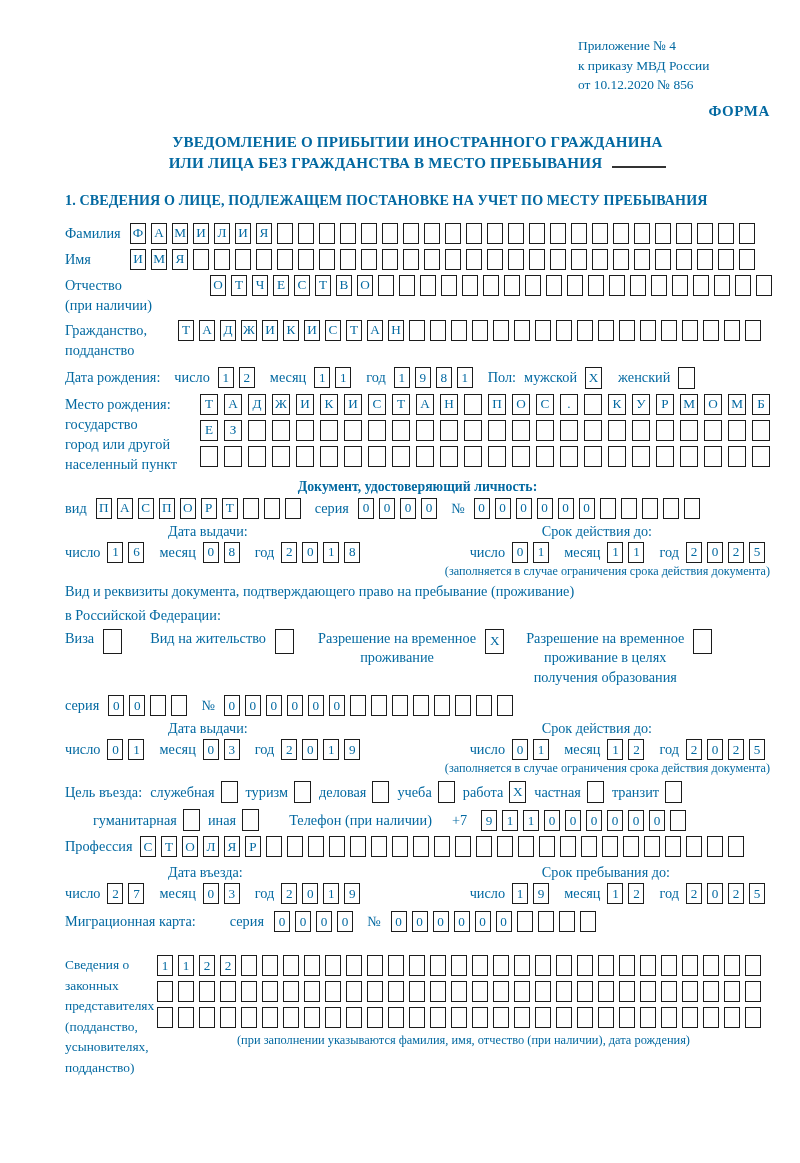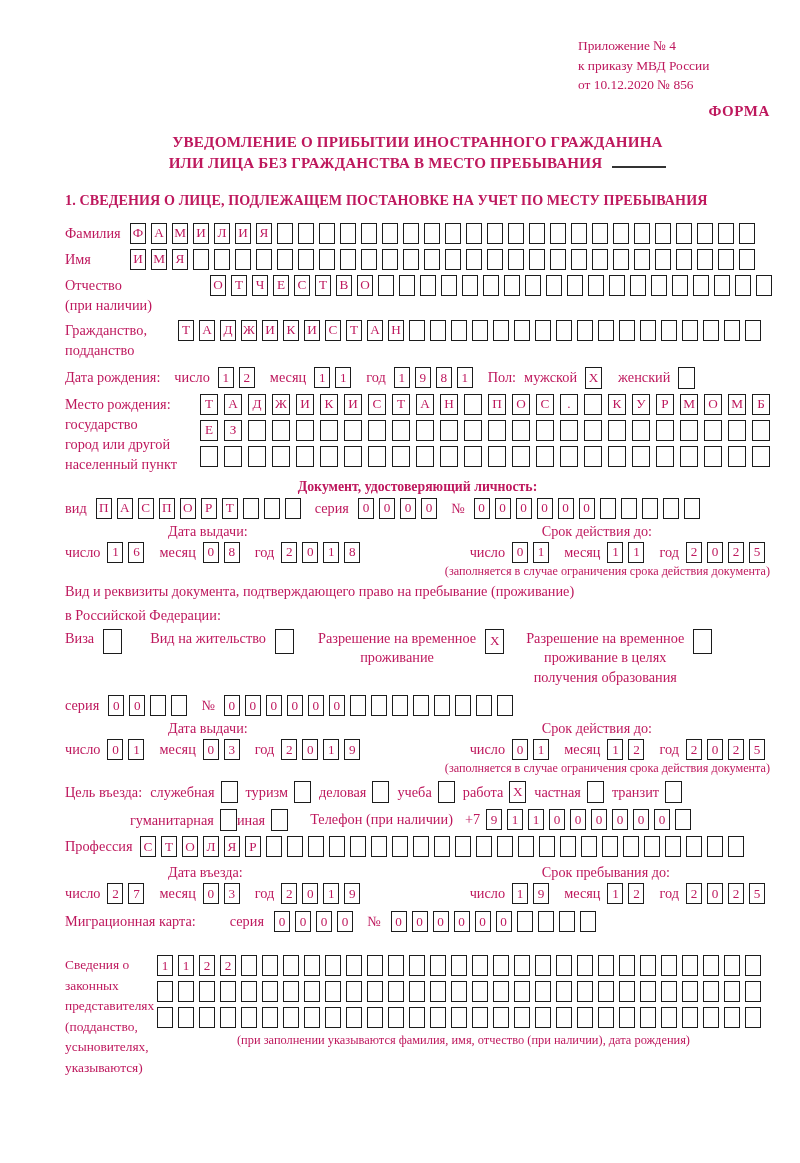--- a/index.html
+++ b/index.html
@@ -1,18 +1,18 @@
 <!DOCTYPE html>
 <html><head>
 <meta charset="utf-8">
 <style>
   *{box-sizing:border-box;}
   html,body{margin:0;padding:0;background:#9a9a9a;}
   .page{
-    width:800px;height:1163px;margin:0 auto;background:#ffffff;color:#be185d;
+    width:800px;height:1163px;margin:0 auto;background:#ffffff;color:#0369a1;
     font-family:"Liberation Serif","DejaVu Serif",serif;
     padding:36px 30px 10px 65px;overflow:hidden;position:relative;font-size:14.3px;
   }
   
   .hdr{margin-left:auto;width:192px;font-size:13.4px;line-height:19.5px;}
   .hdr .ed{margin-top:3px;}
   .forma{text-align:right;font-weight:bold;font-size:15px;letter-spacing:.6px;margin-top:8px;}
   .title{text-align:center;font-weight:bold;font-size:15.1px;line-height:21px;margin-top:12px;letter-spacing:.2px;}
   .blank{display:inline-block;width:54px;height:13px;border-bottom:2.2px solid #333;margin-left:10px;}
   .sec{font-weight:bold;font-size:14.1px;margin-top:18px;letter-spacing:.1px;}
@@ -56,21 +56,21 @@
   .d-note{text-align:right;font-size:12.2px;margin-top:1px;}
   
   .intro{line-height:24px;}
   .permit{margin-top:2px;}
   .popt{display:flex;align-items:flex-start;}
   .popt .ptext{line-height:19.5px;}
   .popt .ml{text-align:center;}
   .popt .cells{margin-left:9px;margin-top:0;}
   
   .purpose{margin-top:5px;align-items:center;column-gap:8px;}
-  .p2{margin-top:6px;margin-left:65px;align-items:flex-start;column-gap:0;}
+  .p2{margin-top:6px;margin-left:28px;align-items:flex-end;column-gap:8px;}
   .pair{display:flex;align-items:center;column-gap:6px;flex:none;}
   .phone-lbl{margin-left:22px;}
   .prefix{margin-left:12px;margin-right:6px;}
   
   .mig{margin-top:7px;align-items:center;}
   .mig .t{margin-right:10px;}
   .mig .cells{margin-right:9px;}
   .mig .lead{margin-right:34px;}
   
   .reps{margin-top:23px;}
@@ -744,21 +744,21 @@
       </span>
   </div>
 
   <div class="row reps">
     <span class="lbl">
       <div class="ln">Сведения о</div>
       <div class="ln">законных</div>
       <div class="ln">представителях</div>
       <div class="ln">(подданство,</div>
       <div class="ln">усыновителях,</div>
-      <div class="ln">указываются)</div>
+      <div class="ln">подданство)</div>
     </span>
     <span class="vstack" style="flex:1;">
       <span class="crow cells">
           <span class="cell">1</span>
           <span class="cell">1</span>
           <span class="cell">2</span>
           <span class="cell">2</span>
           <span class="cell"></span>
           <span class="cell"></span>
           <span class="cell"></span>

